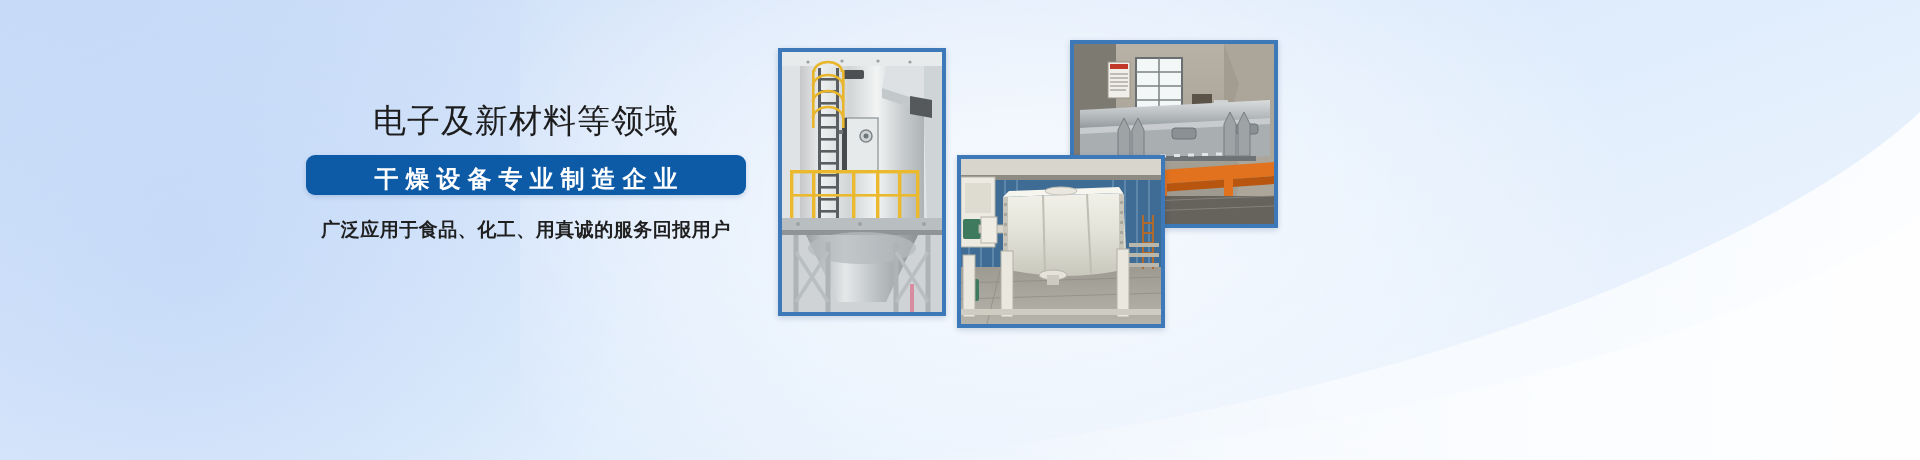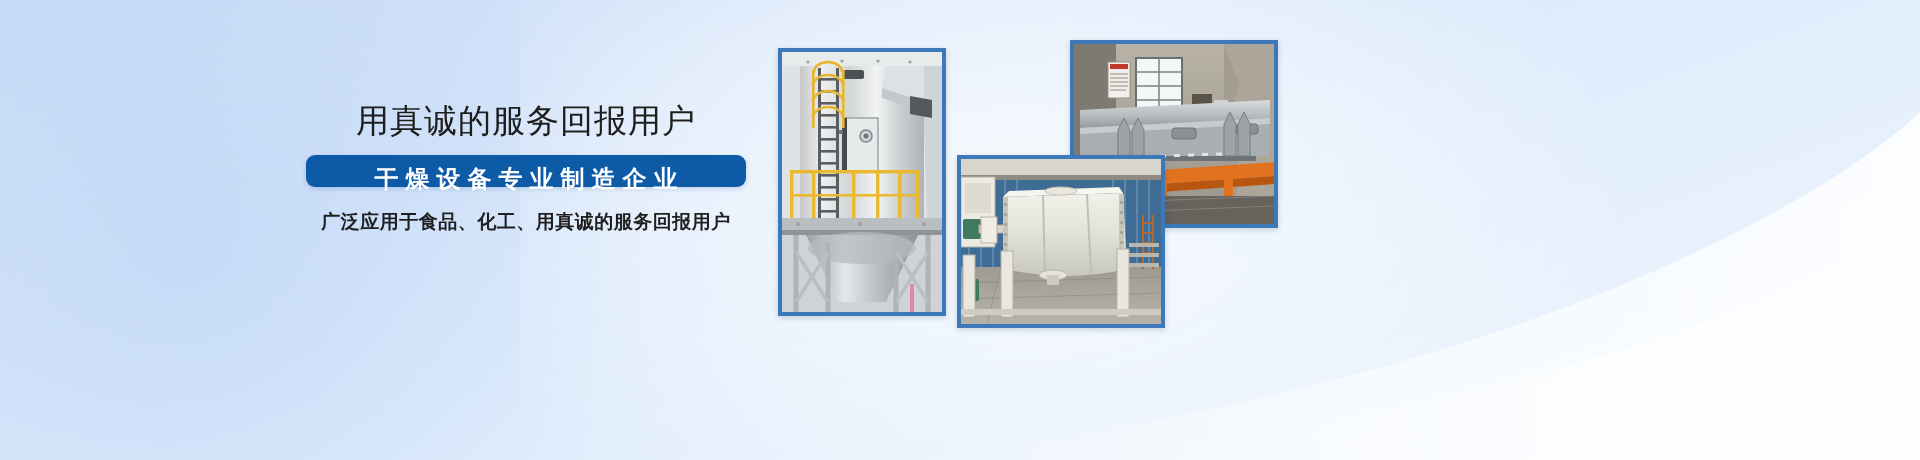--- a/index.html
+++ b/index.html
@@ -33,21 +33,21 @@
   .text-block{
     position:absolute;left:296px;top:104px;width:460px;
     text-align:center;
   }
   .headline{
     font-size:33px;line-height:1;letter-spacing:1px;
     color:#1d1d1d;font-weight:400;white-space:nowrap;
     margin:0 0 18px 0;
   }
   .pill{
-    display:block;width:440px;height:32px;line-height:48px;
+    display:block;width:440px;height:40px;line-height:48px;
     background:#0d5aa7;border-radius:9px;
     color:#ffffff;font-size:24px;font-weight:700;
     letter-spacing:7px;text-indent:7px;white-space:nowrap;
     box-shadow:0 2px 5px rgba(13,70,140,0.18);
     margin:0 auto;
     text-align:center;
   }
   .subtitle{
     margin:22px 0 0 0;font-size:19px;font-weight:700;color:#1f1f1f;
     letter-spacing:0.5px;white-space:nowrap;
@@ -86,21 +86,21 @@
         <stop offset="0%" stop-color="#ffffff" stop-opacity="0.0"></stop>
         <stop offset="60%" stop-color="#ffffff" stop-opacity="0.40"></stop>
         <stop offset="100%" stop-color="#ffffff" stop-opacity="0.70"></stop>
       </linearGradient>
     </defs>
     <path d="M900,460 C1150,430 1450,370 1700,250 C1810,198 1880,150 1920,112 L1920,460 Z" fill="url(#swGrad)"></path>
     <path d="M1020,460 C1260,440 1540,390 1760,300 C1850,262 1900,232 1920,214 L1920,460 Z" fill="url(#swGrad2)"></path>
   </svg>
 
   <div class="text-block">
-    <h1 class="headline">用真诚的服务回报用户</h1>
+    <h1 class="headline">电子及新材料等领域</h1>
     <div class="pill">干燥设备专业制造企业</div>
     <p class="subtitle">广泛应用于食品、化工、用真诚的服务回报用户</p>
   </div>
 
   <div class="photo" id="photo-fluid-bed">
     <svg viewBox="0 0 200 180" preserveAspectRatio="none">
       <defs>
         <linearGradient id="wallG" x1="0" y1="0" x2="0" y2="1">
           <stop offset="0%" stop-color="#b8b2a6"></stop>
             <stop offset="100%" stop-color="#9a958a"></stop>

